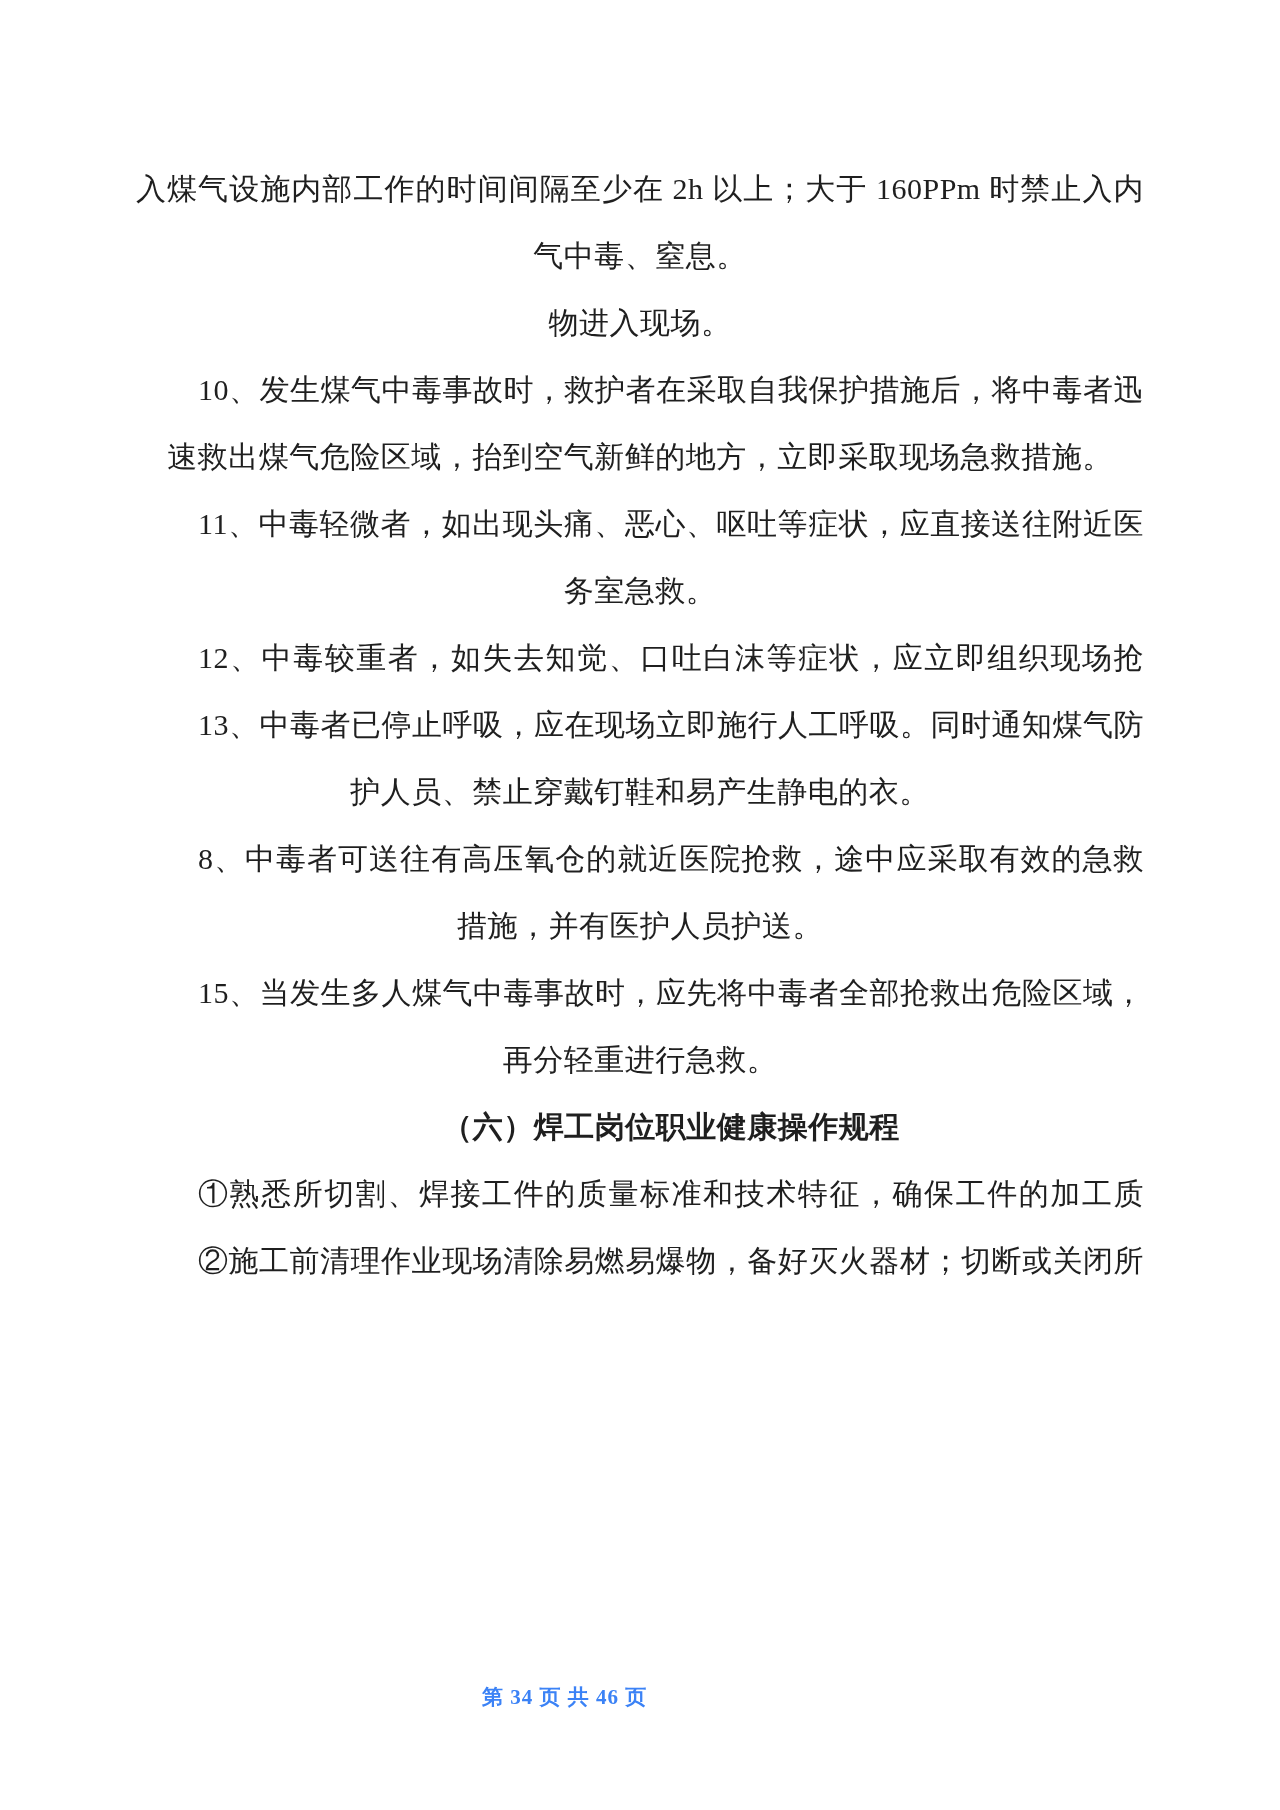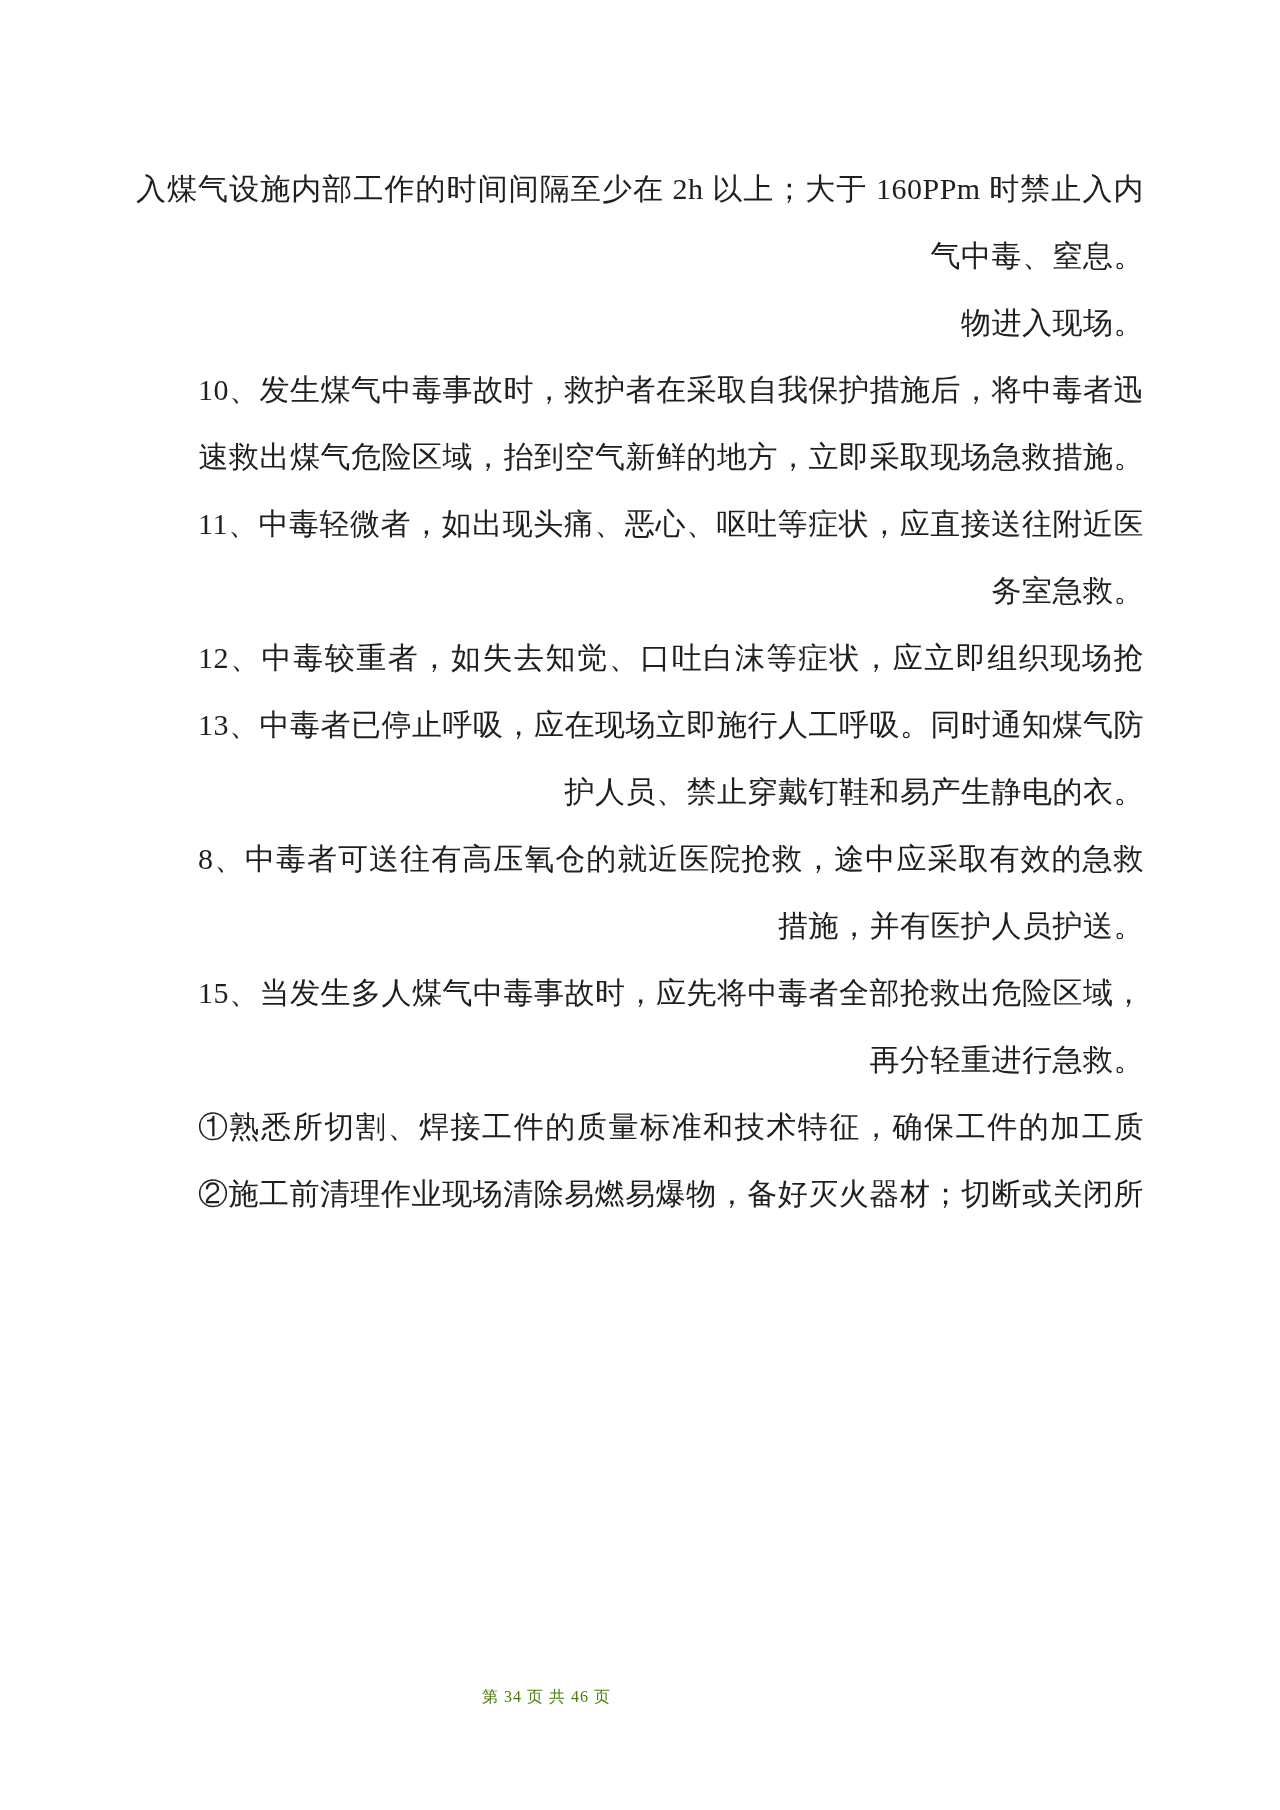--- a/index.html
+++ b/index.html
@@ -25,44 +25,44 @@
     left: 136px;
     top: 155px;
     width: 1008px;
   }
   .line {
     font-size: 30px;
     height: 67px;
     line-height: 67px;
     white-space: normal;
     overflow: hidden;
-    text-align: right;
+    text-align: center;
     letter-spacing: 0.5px;
   }
   .line.justify {
     text-align: justify;
     text-align-last: justify;
     -moz-text-align-last: justify;
   }
   .line.indent {
     text-indent: 62px;
   }
   .line.bold {
     font-weight: bold;
   }
   .footer {
     position: absolute;
     left: 482px;
     top: 1680px;
     height: 34px;
     line-height: 34px;
-    font-size: 16px;
-    font-weight: normal;
+    font-size: 21px;
+    font-weight: bold;
     letter-spacing: 1px;
-    color: #4d7c0f;
+    color: #3b82f6;
   }
 </style>
 </head>
 <body>
 
 <div class="page">
   <main class="doc-body">
       <div class="line justify">入煤气设施内部工作的时间间隔至少在 2h 以上；大于 160PPm 时禁止入内工</div>
       <div class="line">气中毒、窒息。</div>
       <div class="line">物进入现场。</div>
@@ -70,17 +70,18 @@
       <div class="line">速救出煤气危险区域，抬到空气新鲜的地方，立即采取现场急救措施。</div>
       <div class="line indent justify">11、中毒轻微者，如出现头痛、恶心、呕吐等症状，应直接送往附近医</div>
       <div class="line">务室急救。</div>
       <div class="line indent justify">12、中毒较重者，如失去知觉、口吐白沫等症状，应立即组织现场抢</div>
       <div class="line indent justify">13、中毒者已停止呼吸，应在现场立即施行人工呼吸。同时通知煤气防</div>
       <div class="line">护人员、禁止穿戴钉鞋和易产生静电的衣。</div>
       <div class="line indent justify">8、中毒者可送往有高压氧仓的就近医院抢救，途中应采取有效的急救</div>
       <div class="line">措施，并有医护人员护送。</div>
       <div class="line indent justify">15、当发生多人煤气中毒事故时，应先将中毒者全部抢救出危险区域，</div>
       <div class="line">再分轻重进行急救。</div>
+      <div class="line indent bold">（六）焊工岗位职业健康操作规程</div>
       <div class="line indent justify">①熟悉所切割、焊接工件的质量标准和技术特征，确保工件的加工质量。</div>
       <div class="line indent justify">②施工前清理作业现场清除易燃易爆物，备好灭火器材；切断或关闭所切</div>
     </main>
   <div class="footer">第 34 页 共 46 页</div>
 </div>
 
 </body></html>

